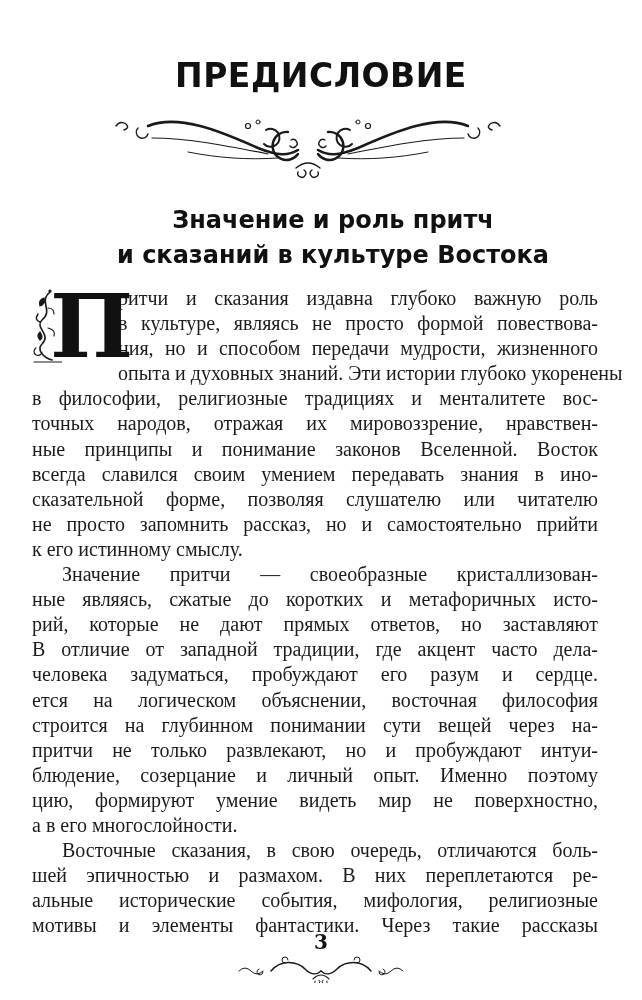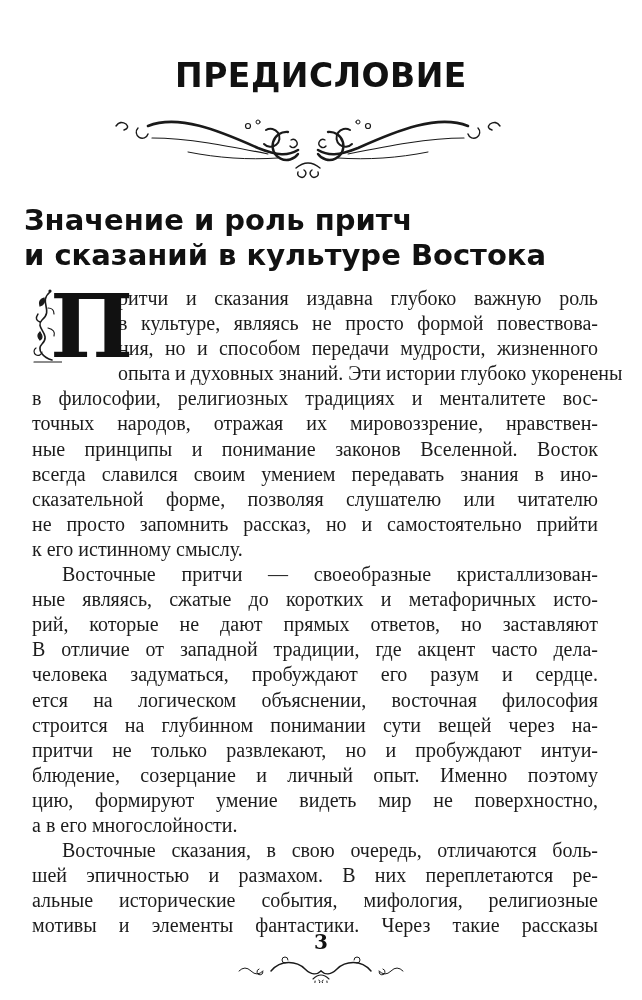--- a/index.html
+++ b/index.html
@@ -35,24 +35,24 @@
       position: absolute;
       left: 108px;
       top: 112px;
       width: 400px;
       height: 70px;
     }
     .section-title {
       position: absolute;
       left: 0; right: 0;
       top: 203px;
-      text-align: left;
+      text-align: center;
       font-family: "DejaVu Sans", sans-serif;
       font-weight: bold;
-      font-size: 29px;
+      font-size: 24px;
       line-height: 35px;
       color: #111;
       margin-left: 24px;
     }
     .section-title .line { display: block; }
 
     .body-text {
       position: absolute;
       left: 32px;
       top: 286px;
@@ -174,31 +174,31 @@
           <path d="M4 60 a4 4 0 1 0 6 4" stroke-width="1.2"></path>
           <path d="M2 74 H 30" stroke-width="1.2"></path>
           <circle cx="18" cy="3" r="1.6" fill="#1a1a1a" stroke="none"></circle>
         </svg>
         <span class="dropcap-letter">П</span>
       </span>
       <span class="ln">ритчи и сказания издавна глубоко важную роль</span>
       <span class="ln">в культуре, являясь не просто формой повествова-</span>
       <span class="ln">ния, но и способом передачи мудрости, жизненного</span>
       <span class="ln">опыта и духовных знаний. Эти истории глубоко укоренены</span>
-      <span class="ln">в философии, религиозных традициях и менталитете вос-</span>
+      <span class="ln">в философии, религиозные традициях и менталитете вос-</span>
       <span class="ln">точных народов, отражая их мировоззрение, нравствен-</span>
       <span class="ln">ные принципы и понимание законов Вселенной. Восток</span>
       <span class="ln">всегда славился своим умением передавать знания в ино-</span>
       <span class="ln">сказательной форме, позволяя слушателю или читателю</span>
       <span class="ln">не просто запомнить рассказ, но и самостоятельно прийти</span>
       <span class="ln last">к его истинному смыслу.</span>
     </p>
 
     <p>
-      <span class="ln" style="padding-left:30px">Восточные притчи — своеобразные кристаллизован-</span>
+      <span class="ln" style="padding-left:30px">Значение притчи — своеобразные кристаллизован-</span>
       <span class="ln">ные являясь, сжатые до коротких и метафоричных исто-</span>
       <span class="ln">рий, которые не дают прямых ответов, но заставляют</span>
       <span class="ln">В отличие от западной традиции, где акцент часто дела-</span>
       <span class="ln">человека задуматься, пробуждают его разум и сердце.</span>
       <span class="ln">ется на логическом объяснении, восточная философия</span>
       <span class="ln">строится на глубинном понимании сути вещей через на-</span>
       <span class="ln">притчи не только развлекают, но и пробуждают интуи-</span>
       <span class="ln">блюдение, созерцание и личный опыт. Именно поэтому</span>
       <span class="ln">цию, формируют умение видеть мир не поверхностно,</span>
       <span class="ln last">а в его многослойности.</span>

